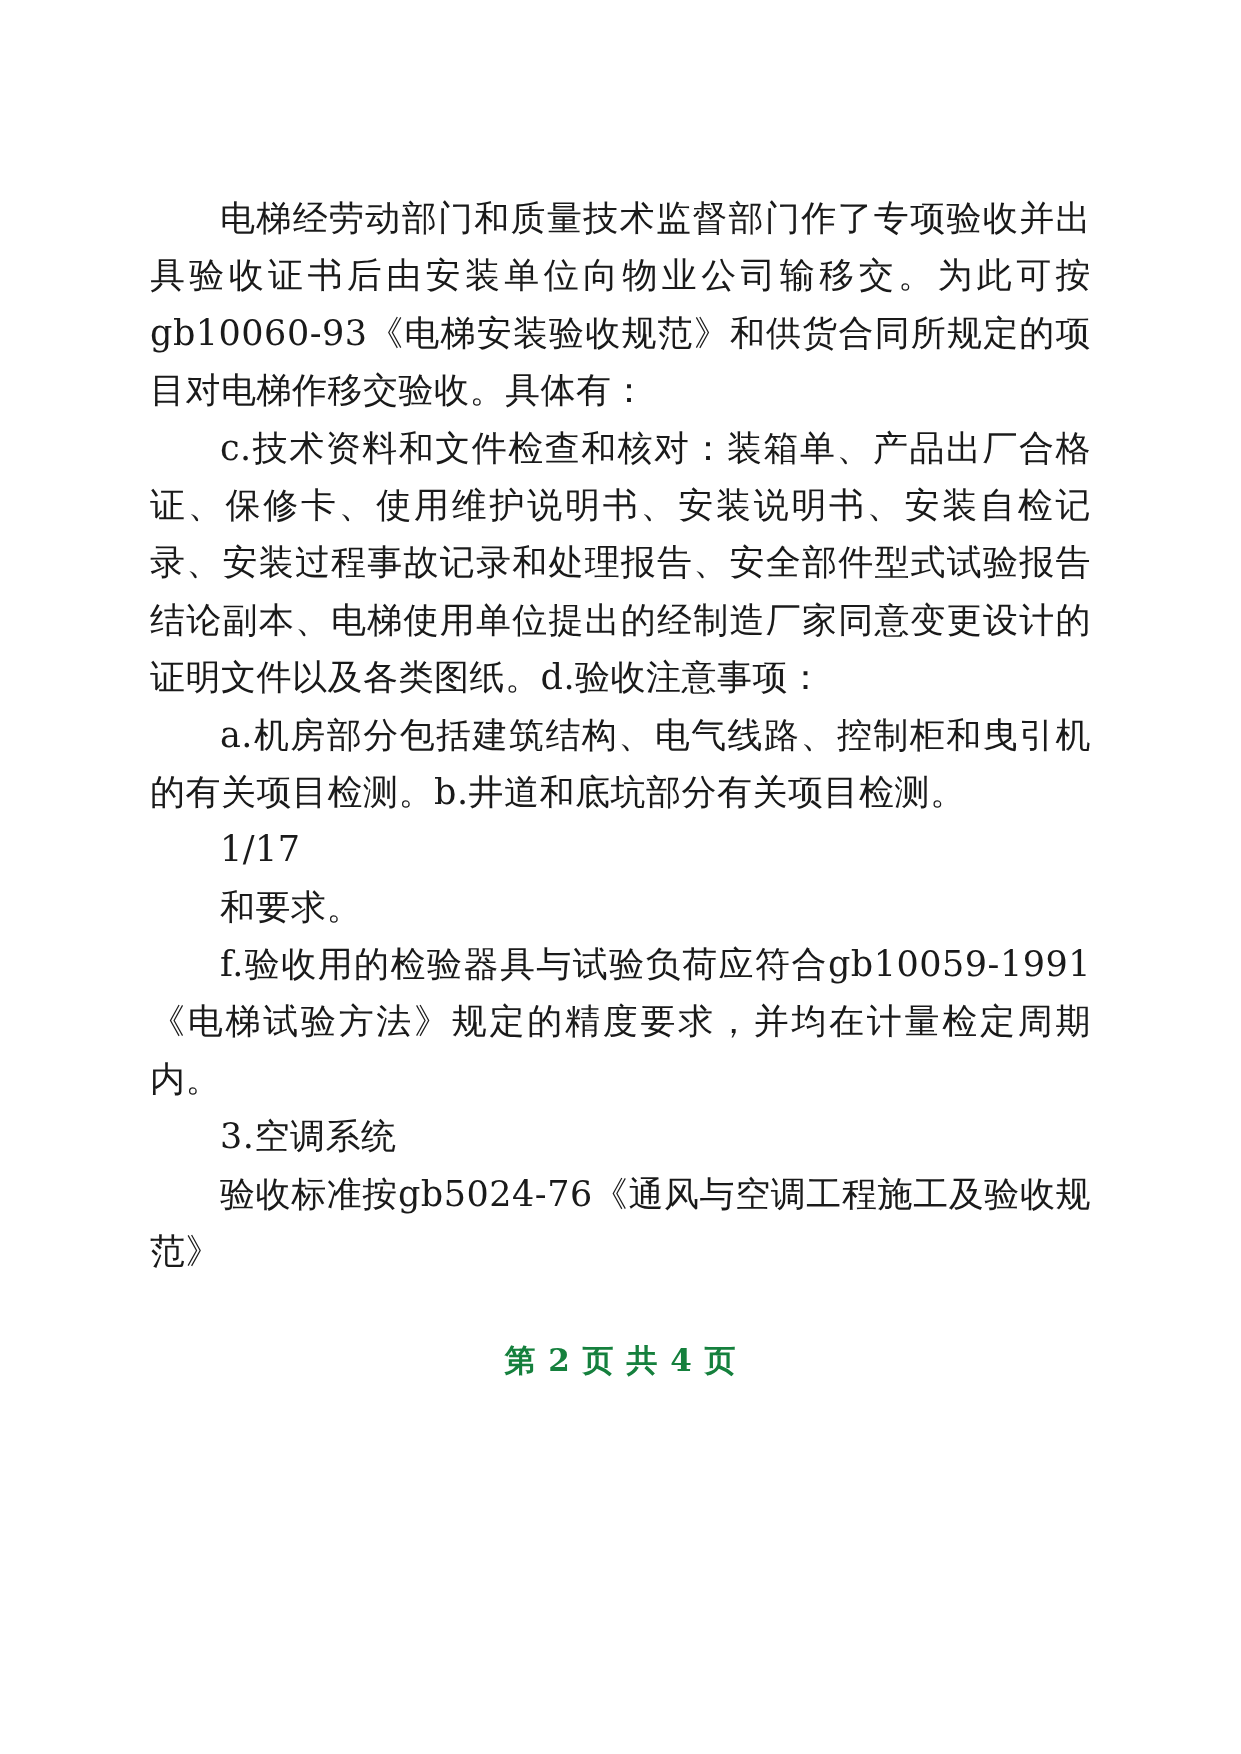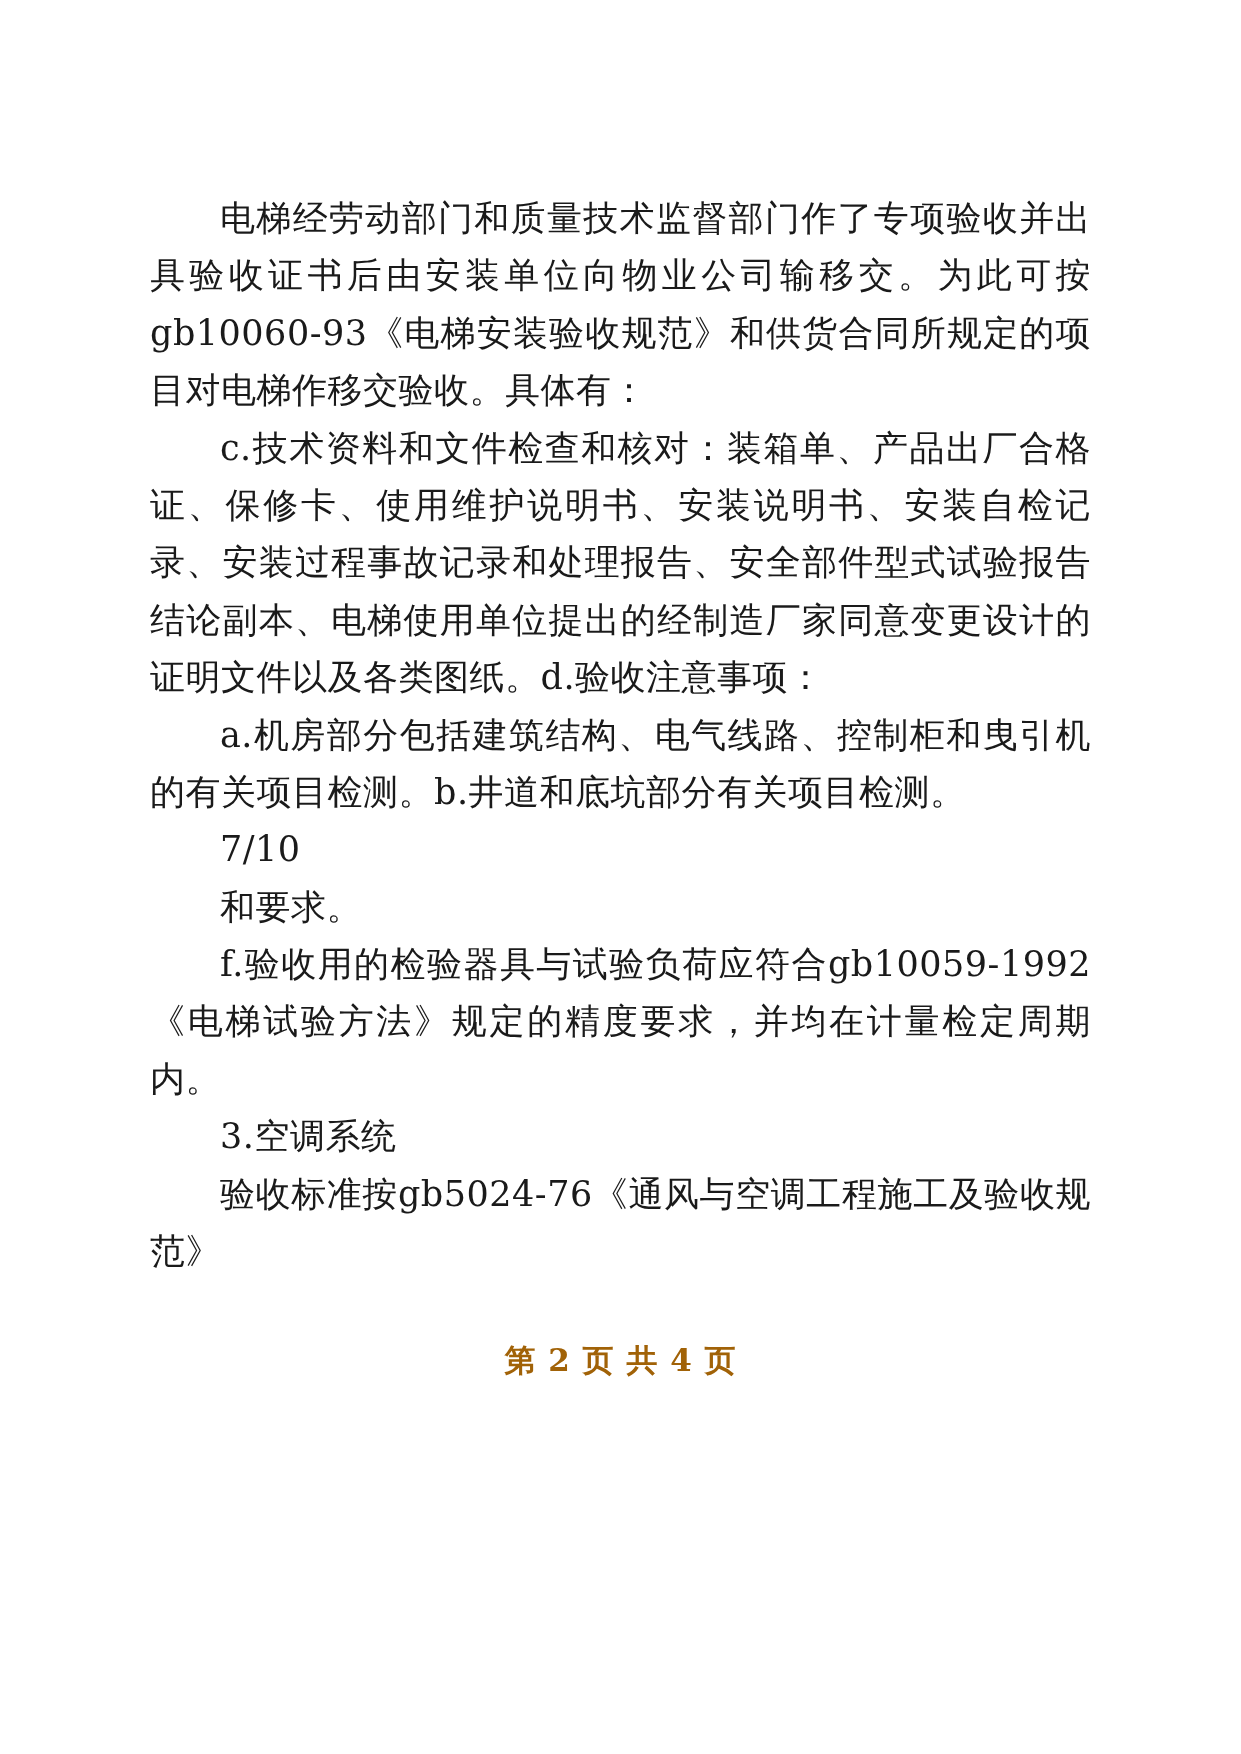--- a/index.html
+++ b/index.html
@@ -37,32 +37,32 @@
   }
   .footer {
     position: absolute;
     left: 0;
     right: 0;
     bottom: 248px;
     text-align: center;
     font-size: 31px;
     font-weight: bold;
     letter-spacing: 1px;
-    color: #a16207;
+    color: #15803d;
     font-family: "DejaVu Serif", "Liberation Serif", serif;
   }
 </style>
 </head>
 <body>
 
 <div class="page">
   <div class="body-text">
     <p class="para">电梯经劳动部门和质量技术监督部门作了专项验收并出具验收证书后由安装单位向物业公司输移交。为此可按gb10060-93《电梯安装验收规范》和供货合同所规定的项目对电梯作移交验收。具体有：</p>
     <p class="para">c.技术资料和文件检查和核对：装箱单、产品出厂合格证、保修卡、使用维护说明书、安装说明书、安装自检记录、安装过程事故记录和处理报告、安全部件型式试验报告结论副本、电梯使用单位提出的经制造厂家同意变更设计的证明文件以及各类图纸。d.验收注意事项：</p>
     <p class="para">a.机房部分包括建筑结构、电气线路、控制柜和曳引机的有关项目检测。b.井道和底坑部分有关项目检测。</p>
-    <p class="para">7/10</p>
+    <p class="para">1/17</p>
     <p class="para">和要求。</p>
-    <p class="para">f.验收用的检验器具与试验负荷应符合gb10059-1992《电梯试验方法》规定的精度要求，并均在计量检定周期内。</p>
+    <p class="para">f.验收用的检验器具与试验负荷应符合gb10059-1991《电梯试验方法》规定的精度要求，并均在计量检定周期内。</p>
     <p class="para">3.空调系统</p>
     <p class="para">验收标准按gb5024-76《通风与空调工程施工及验收规范》</p>
   </div>
   <div class="footer">第 2 页 共 4 页</div>
 </div>
 
 </body></html>

